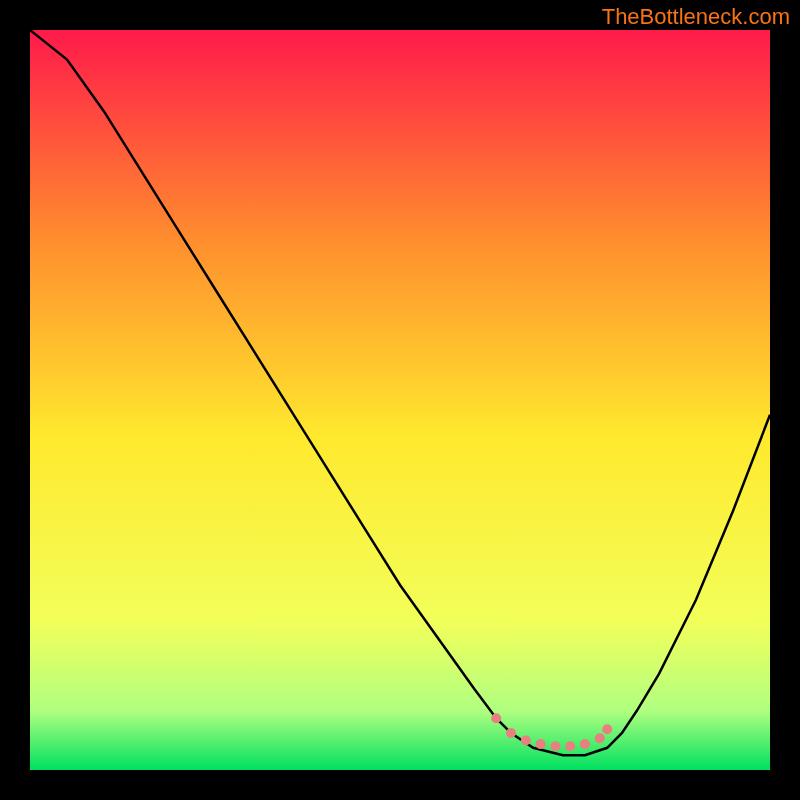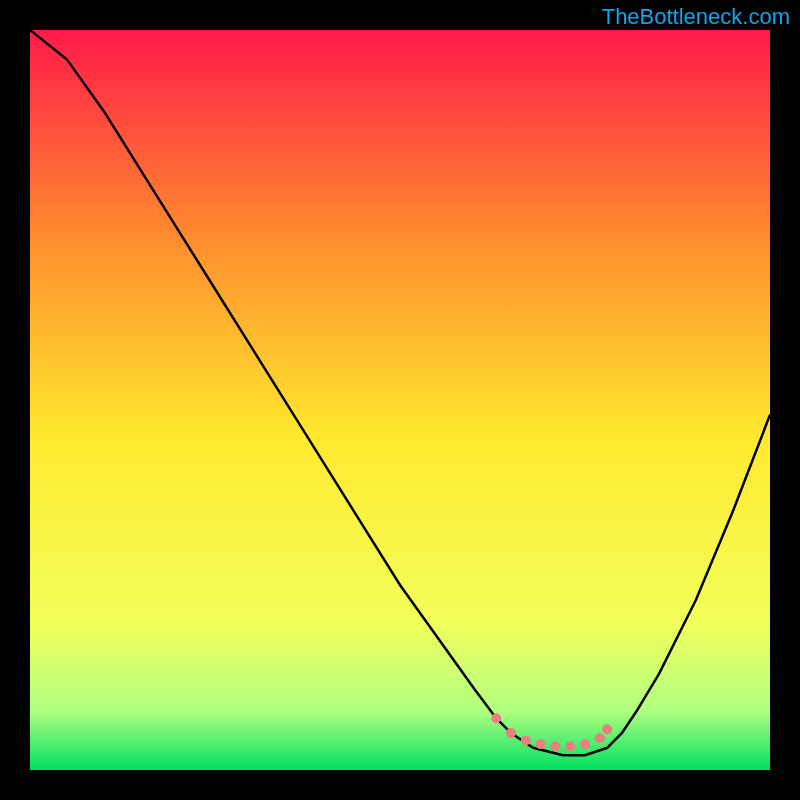--- a/index.html
+++ b/index.html
@@ -8,21 +8,21 @@
     width: 800px;
     height: 800px;
     background: #000;
     position: relative;
     font-family: Arial, sans-serif;
   }
   .attribution {
     position: absolute;
     top: 4px;
     right: 10px;
-    color: #0ea5e9;
+    color: #f97316;
     font-size: 22px;
     font-weight: 500;
     z-index: 10;
   }
   .plot-area {
     position: absolute;
     left: 30px;
     top: 30px;
     width: 740px;
     height: 740px;

